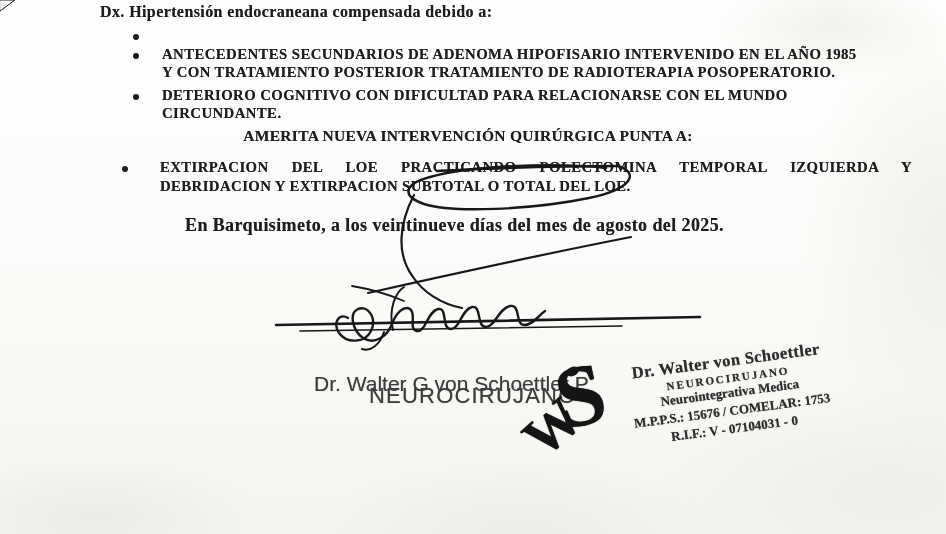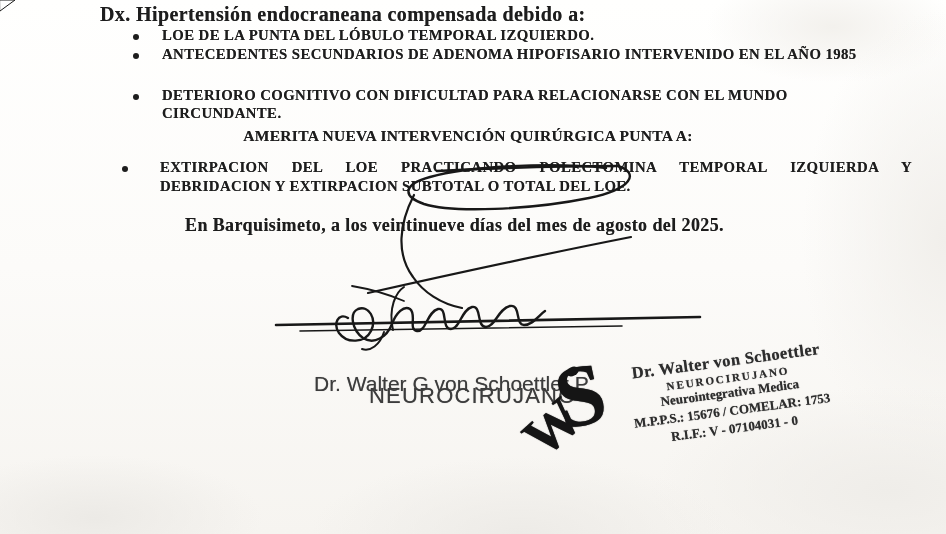--- a/index.html
+++ b/index.html
@@ -12,21 +12,21 @@
     background:
       radial-gradient(240px 90px at 10% 97%, #ecEAe6 0%, rgba(236,234,230,0) 70%),
       radial-gradient(300px 110px at 55% 100%, #edebe7 0%, rgba(237,235,231,0) 70%),
       radial-gradient(340px 150px at 94% 92%, #efede9 0%, rgba(239,237,233,0) 70%),
       radial-gradient(200px 320px at 100% 45%, #f1efeb 0%, rgba(241,239,235,0) 72%),
       radial-gradient(180px 80px at 88% 5%, #f3f1ed 0%, rgba(243,241,237,0) 70%),
       linear-gradient(180deg,#fffffe 0%, #fcfbf9 50%, #f6f4f0 100%);
   }
   .ink{color:#1d1d1d;text-shadow:0 0 .6px rgba(30,30,30,.65);}
   .abs{position:absolute;white-space:nowrap;}
-  .heading{font-size:20px;font-weight:bold;letter-spacing:.4px;}
+  .heading{font-size:16px;font-weight:bold;letter-spacing:.4px;}
   .caps{font-size:14.8px;font-weight:bold;letter-spacing:.4px;}
   .dot{position:absolute;width:6px;height:6px;border-radius:50%;background:#1d1d1d;}
   .sub{font-size:15.5px;font-weight:bold;letter-spacing:.3px;}
   .just1{word-spacing:19px;}
   .date{font-size:18px;font-weight:bold;letter-spacing:.4px;}
   .typed{font-family:"Liberation Sans", sans-serif;color:#3c3c3c;text-shadow:0 0 .7px rgba(70,70,70,.6);}
   .typed-name{font-size:21px;margin-top:28px;}
   .typed-title{font-size:22px;letter-spacing:1.2px;}
   .stamp{
     position:absolute;left:596px;top:351px;width:268px;
@@ -51,22 +51,22 @@
 
 <div class="page">
 
   <div class="abs ink heading" style="left:100px;top:3px;">Dx. Hipertensión endocraneana compensada debido a:</div>
 
   <div class="dot" style="left:133px;top:34px;"></div>
   <div class="dot" style="left:133px;top:53px;"></div>
   <div class="dot" style="left:133px;top:94px;"></div>
   <div class="dot" style="left:122px;top:166px;"></div>
 
-  <div class="abs ink caps" style="left:162px;top:27px;">LOE DE LA PUNTA DEL LÓBULO TEMPORAL IZQUIERDO.</div>
   <div class="abs ink caps" style="left:162px;top:46px;">ANTECEDENTES SECUNDARIOS DE ADENOMA HIPOFISARIO INTERVENIDO EN EL AÑO 1985</div>
+  <div class="abs ink caps" style="left:162px;top:64px;">Y CON TRATAMIENTO POSTERIOR TRATAMIENTO DE RADIOTERAPIA POSOPERATORIO.</div>
   <div class="abs ink caps" style="left:162px;top:87px;">DETERIORO COGNITIVO CON DIFICULTAD PARA RELACIONARSE CON EL MUNDO</div>
   <div class="abs ink caps" style="left:162px;top:105px;">CIRCUNDANTE.</div>
 
   <div class="abs ink sub" style="left:0;top:127px;width:936px;text-align:center;">AMERITA NUEVA INTERVENCIÓN QUIRÚRGICA PUNTA A:</div>
 
   <div class="abs ink caps just1" style="left:160px;top:159px;">EXTIRPACION DEL LOE PRACTICANDO POLECTOMINA TEMPORAL IZQUIERDA Y</div>
   <div class="abs ink caps" style="left:160px;top:178px;">DEBRIDACION Y EXTIRPACION SUBTOTAL O TOTAL DEL LOE.</div>
 
   <div class="abs ink date" style="left:185px;top:215px;">En Barquisimeto, a los veintinueve días del mes de agosto del 2025.</div>
 

